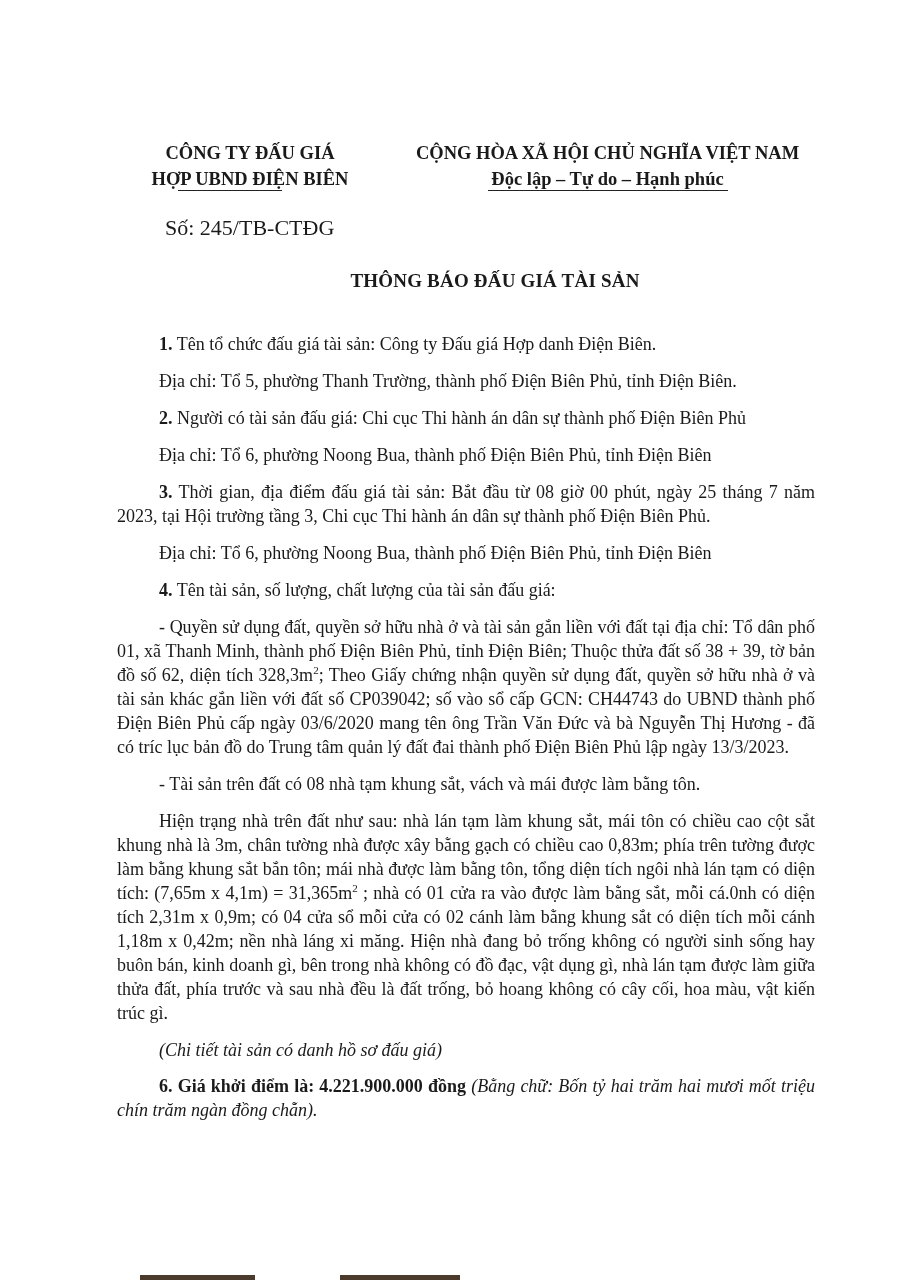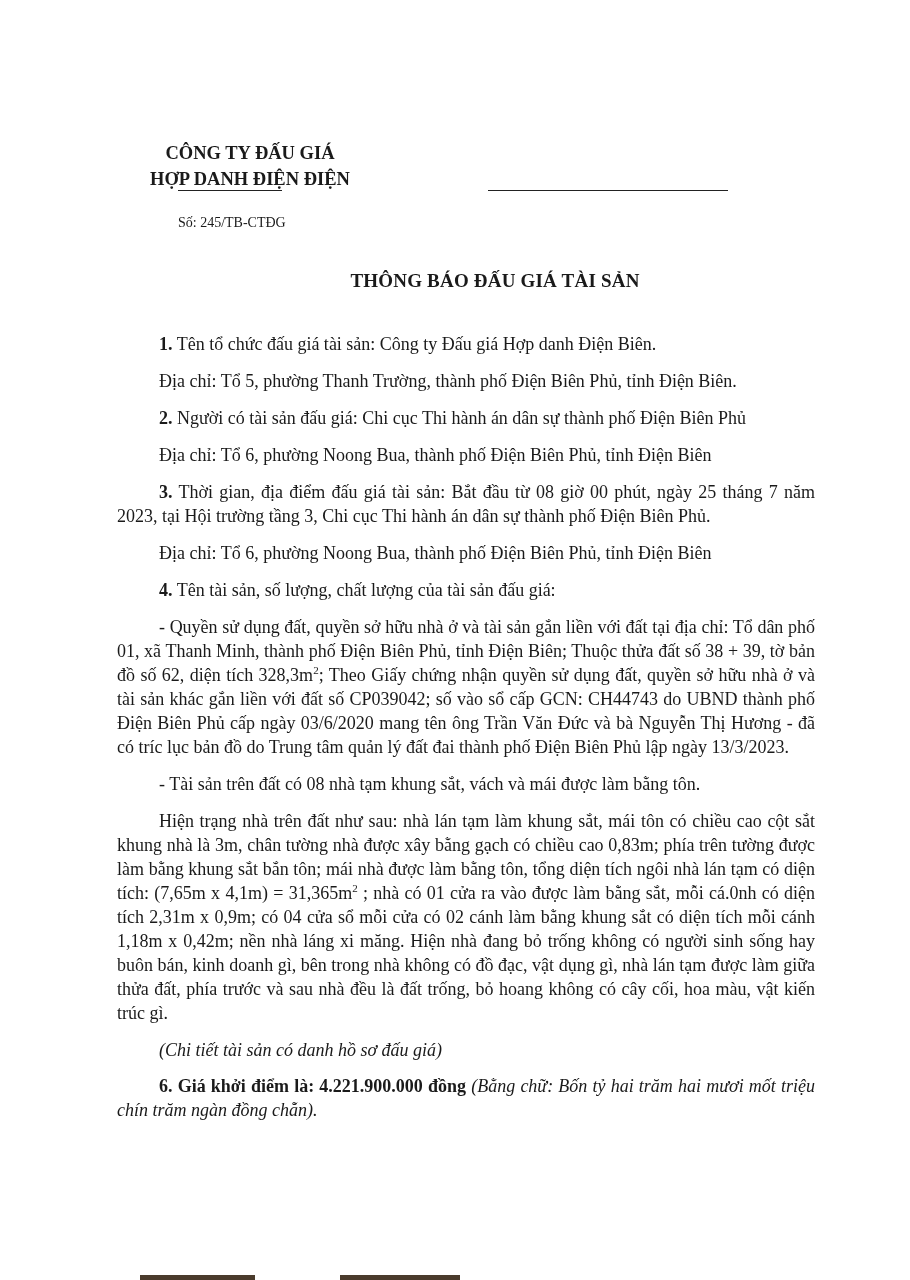--- a/index.html
+++ b/index.html
@@ -12,21 +12,21 @@
   .hdr-left {
     position: absolute; left: 130px; top: 140px; width: 240px;
     text-align: center; font-weight: bold; font-size: 18.5px; line-height: 26px;
   }
   .hdr-right {
     position: absolute; left: 400px; top: 140px; width: 415px;
     text-align: center; font-weight: bold; font-size: 18.5px; line-height: 26px;
   }
   .uline-left { position: absolute; left: 178px; top: 190px; width: 104px; height: 1px; background: #222; }
   .uline-right { position: absolute; left: 488px; top: 190px; width: 240px; height: 1px; background: #222; }
-  .so { position: absolute; left: 178px; top: 215px; font-size: 14px; }
+  .so { position: absolute; left: 165px; top: 215px; font-size: 22px; }
   .date { position: absolute; left: 495px; top: 212px; font-size: 18.5px; font-style: italic; }
   .title {
     position: absolute; left: 0; top: 270px; width: 910px; text-align: center;
     font-weight: bold; font-size: 19px; letter-spacing: 0.2px; margin-left: 40px;
   }
   .body {
     position: absolute; left: 105px; top: 320px; width: 722px;
     font-size: 18px; line-height: 24px; text-align: justify;
   }
   .body p { margin: 12px; }
@@ -40,24 +40,28 @@
     position: absolute; top: 1275px; height: 5px; background: #4a3b2c;
   }
 </style>
 </head>
 <body>
 
 <div class="page">
 
   <div class="hdr-left">
     <div>CÔNG TY ĐẤU GIÁ</div>
-    <div>HỢP DANH ĐIỆN ĐIỆN</div>
+    <div>HỢP UBND ĐIỆN BIÊN</div>
   </div>
   <div class="uline-left"></div>
 
+  <div class="hdr-right">
+    <div>CỘNG HÒA XÃ HỘI CHỦ NGHĨA VIỆT NAM</div>
+    <div>Độc lập – Tự do – Hạnh phúc</div>
+  </div>
   <div class="uline-right"></div>
 
   <div class="so">Số: 245/TB-CTĐG</div>
 
   <div class="title">THÔNG BÁO ĐẤU GIÁ TÀI SẢN</div>
 
   <div class="body">
     <p class="ind"><span class="bold">1.</span><span> Tên tổ chức đấu giá tài sản: Công ty Đấu giá Hợp danh Điện Biên.</span></p>
     <p class="ind gap">Địa chỉ: Tổ 5, phường Thanh Trường, thành phố Điện Biên Phủ, tỉnh Điện Biên.</p>
 

